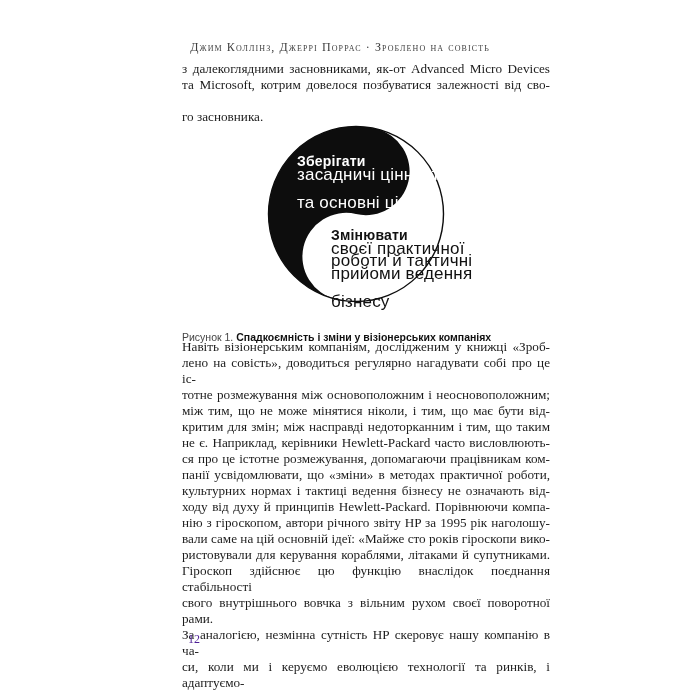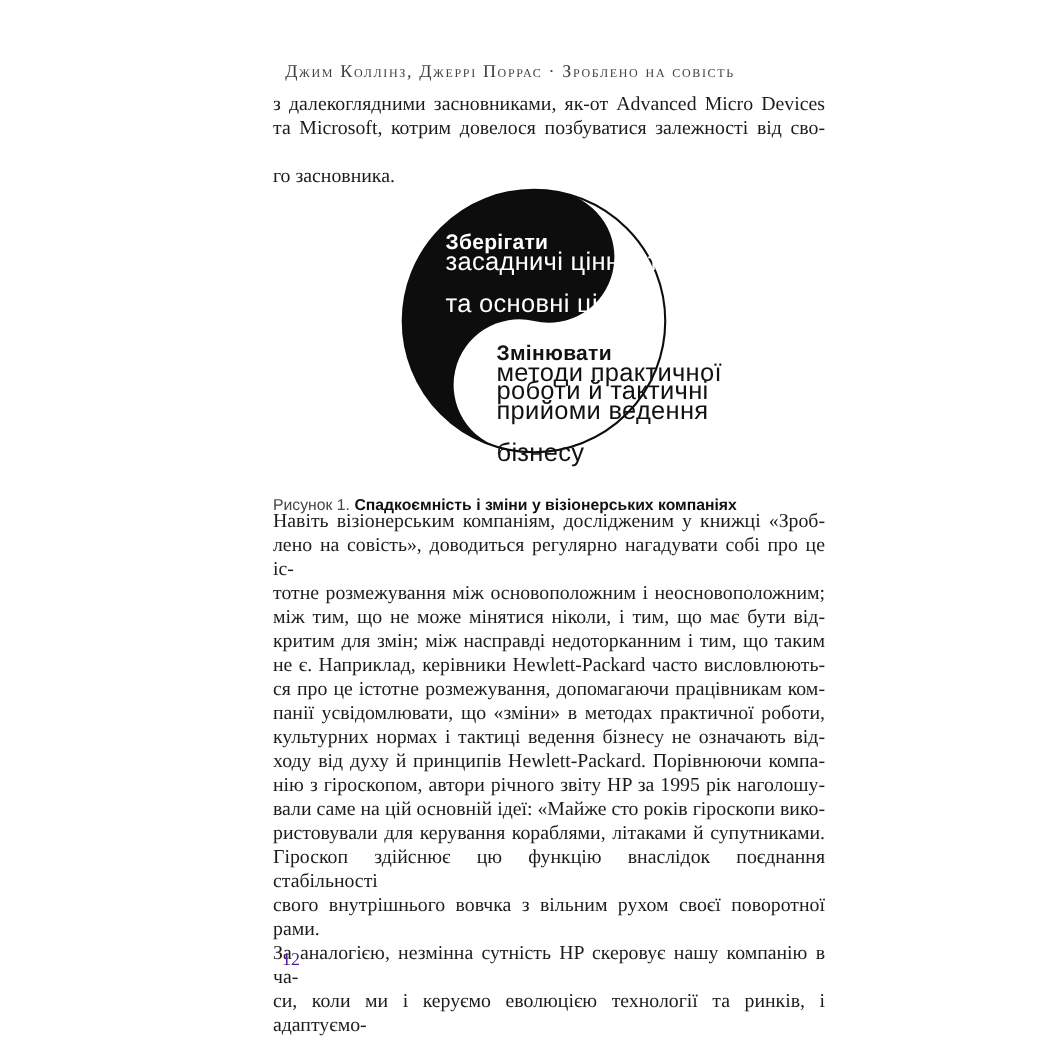--- a/index.html
+++ b/index.html
@@ -74,21 +74,21 @@
     <div class="fig-title">Зберігати</div>
     <div>
         <div class="tline">засадничі цінності</div>
         <div class="tline tlast">та основні цілі</div>
       </div>
   </div>
 
   <div class="fig-text fig-white">
     <div class="fig-title">Змінювати</div>
     <div>
-        <div class="tline">методи практичної</div>
+        <div class="tline">своєї практичної</div>
         <div class="tline">роботи й тактичні</div>
         <div class="tline">прийоми ведення</div>
         <div class="tline tlast">бізнесу</div>
       </div>
   </div>
 
   <div class="caption">
     <span class="cap-prefix">Рисунок 1.</span><span class="cap-title">Спадкоємність і зміни у візіонерських компаніях</span>
   </div>
 

